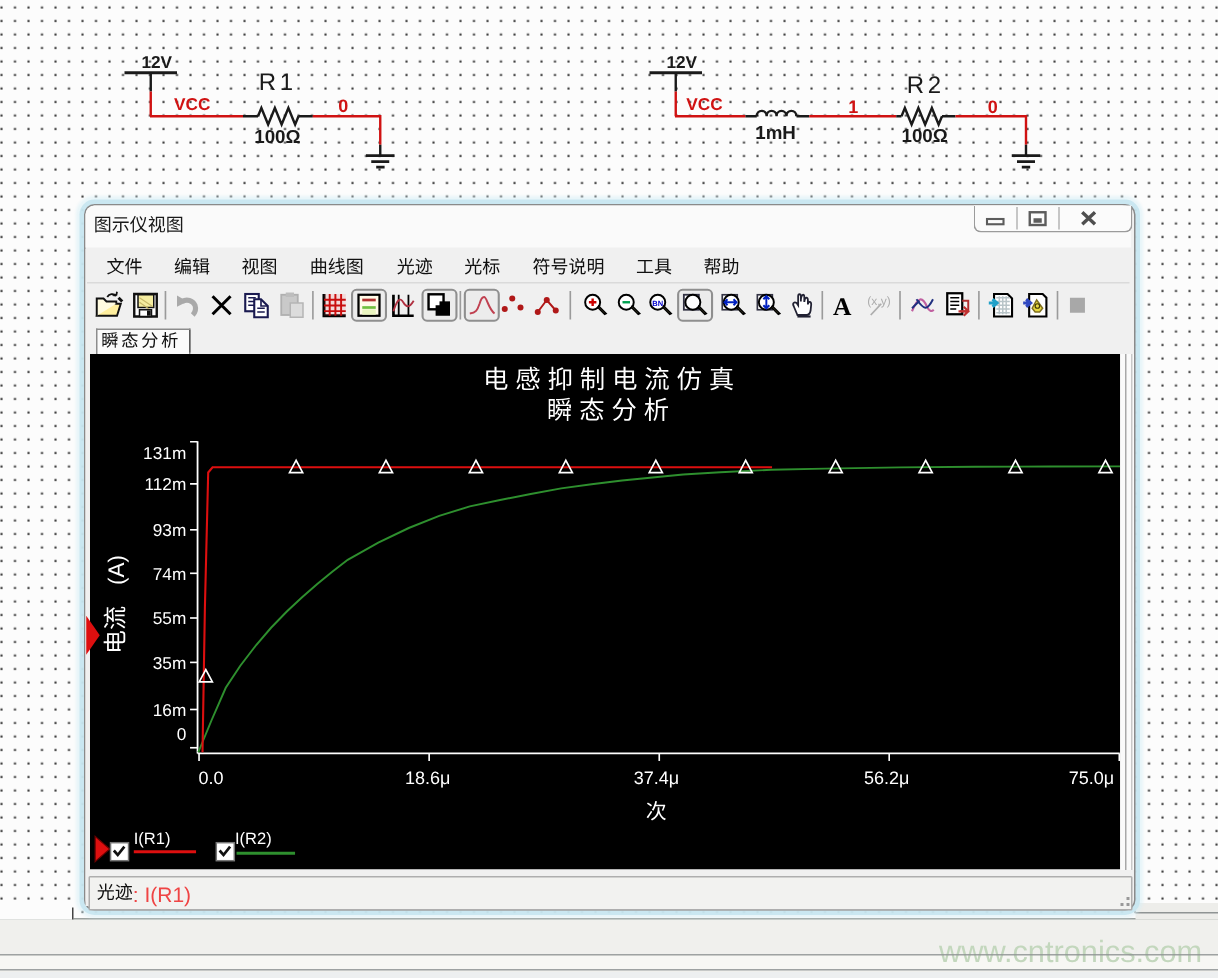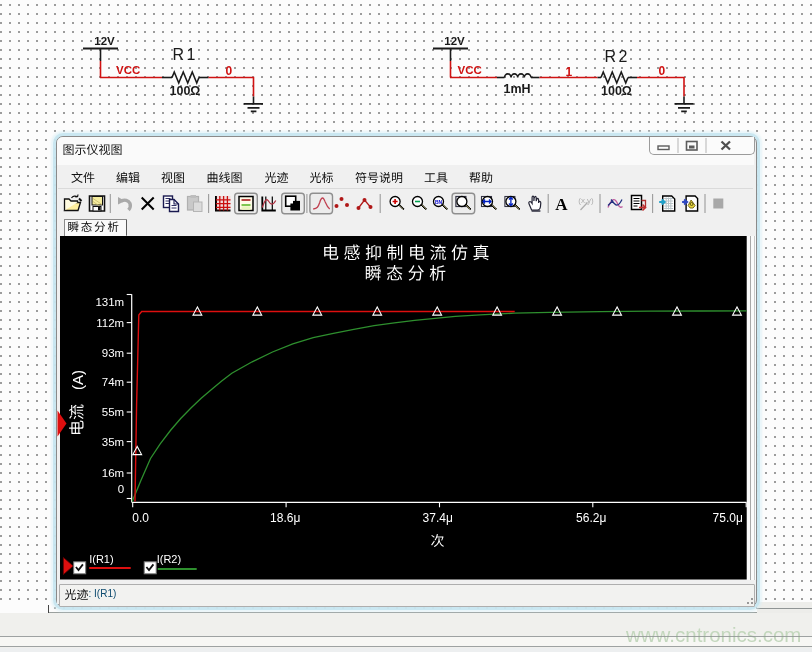--- a/index.html
+++ b/index.html
@@ -287,21 +287,21 @@
     <path d="M97.7,332.9 H136.7" stroke="#2e8f2e" stroke-width="2"></path>
   </svg>
 <div class="abs" style="left:746.5px;top:236px;width:9.1px;height:343.5px;background:#fafafa;"></div>
 <div class="abs" style="left:749.6px;top:236px;width:1.1px;height:343.5px;background:#a8a8a8;"></div>
 <div class="abs" style="left:753.8px;top:236px;width:0.9px;height:343.5px;background:#c8c8c8;"></div>
 <svg class="abs" style="left:56px;top:405px;" width="14" height="36" viewBox="0 0 14 36">
     <path d="M1.5,5.5 L1.5,31.5 L10.5,18.5 Z" fill="#dd0f0f"></path>
   </svg>
 <div class="abs" style="left:59px;top:583.5px;width:694px;height:21px;background:#f2f2f0;
  border:1px solid #aeaeae;border-radius:1px;"></div>
-<div class="abs" style="left:88.5px;top:588px;font-size:10px;color:#0c4a6e;">: I(R1)</div>
+<div class="abs" style="left:88.5px;top:588px;font-size:14px;color:#ef4444;">: I(R1)</div>
 <svg class="abs" style="left:744px;top:595px;" width="10" height="10" viewBox="0 0 10 10">
 <g fill="#999">
       <rect x="7" y="7" width="2" height="2"></rect>
       <rect x="7" y="3" width="2" height="2"></rect>
       <rect x="3" y="7" width="2" height="2"></rect>
     </g>
   </svg>
 <svg class="abs" style="left:0;top:0;pointer-events:none;" width="812" height="652" viewBox="0 0 812 652">
     <defs>
       <path id="c0" d="M540 787C585 722 633 634 653 581L716 617C696 670 646 754 601 817ZM838 782C802 568 746 381 632 234C532 373 472 555 436 767L364 756C406 520 471 323 580 173C502 92 402 26 271 -23C286 -38 307 -65 316 -81C445 -30 546 36 625 116C701 31 794 -36 912 -82C924 -62 948 -32 966 -17C848 25 754 91 679 176C807 334 871 536 913 769ZM266 836C210 684 117 534 18 437C32 420 53 381 61 363C96 399 130 441 162 486V-78H234V599C274 668 309 741 338 815Z"></path>

